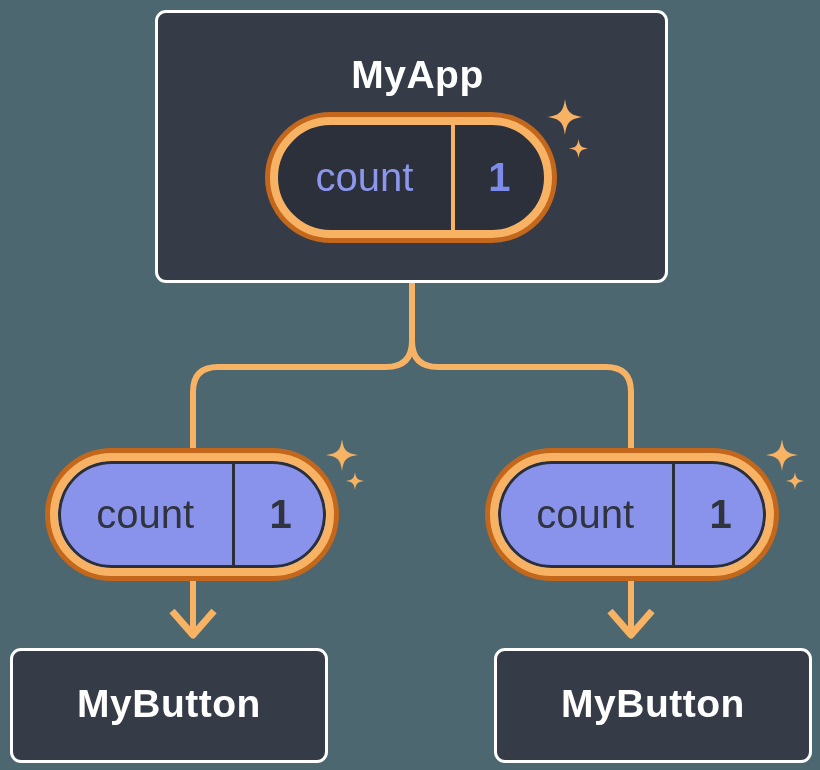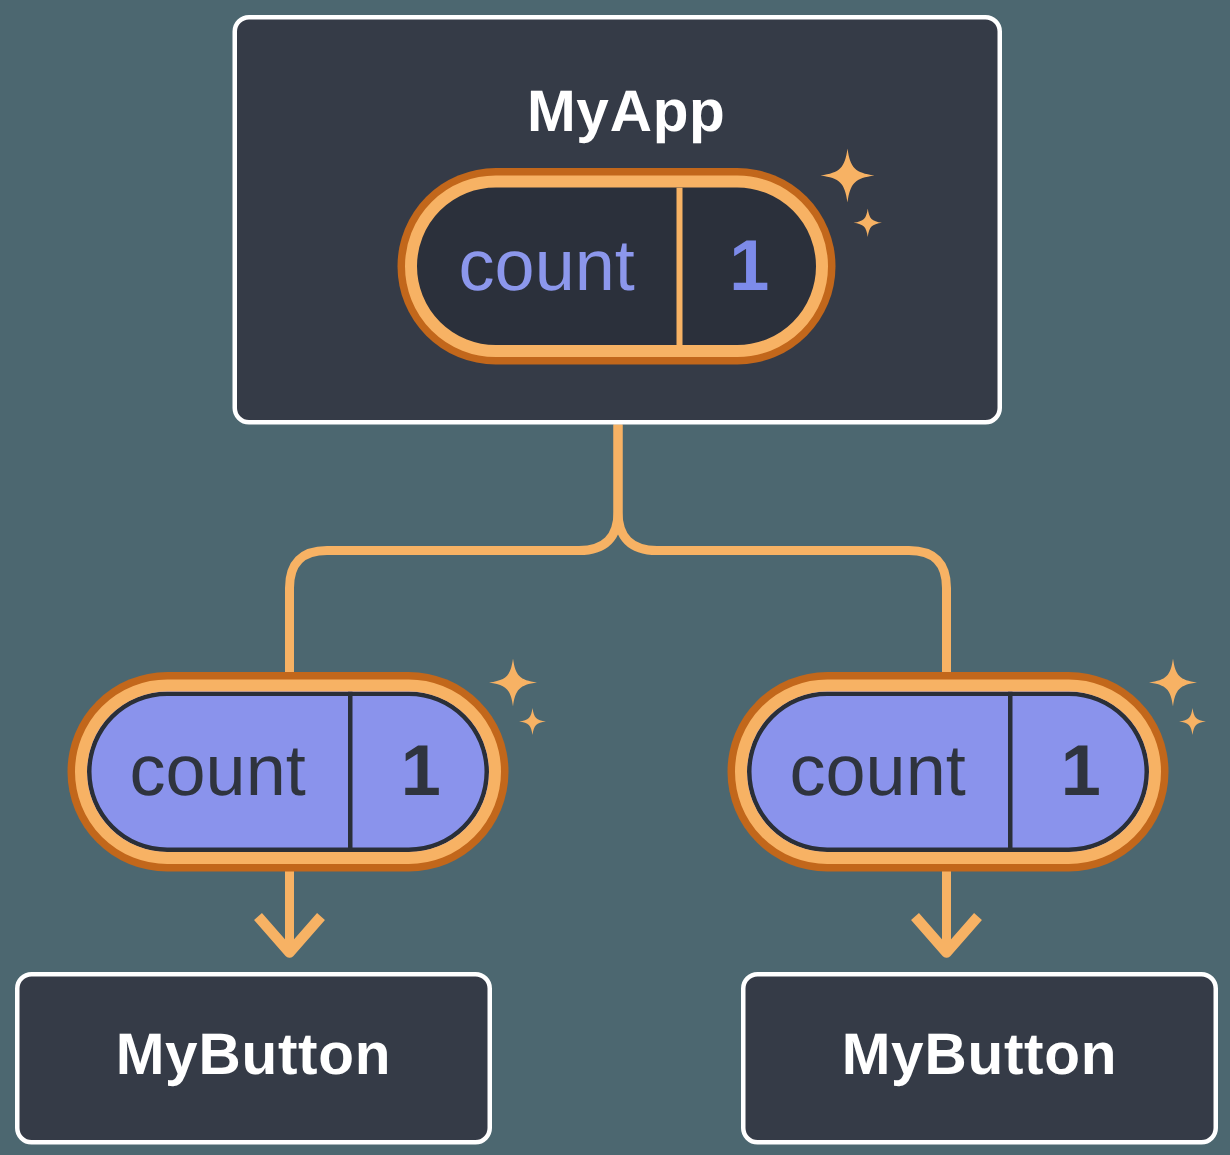--- a/index.html
+++ b/index.html
@@ -59,21 +59,21 @@
     box-shadow:0 0 0 5px #C2671B;
   }
   .pill-child{
     width:284px;height:123px;
     background:#8A93EC;
     border:8px solid #F7B264;
     box-shadow:0 0 0 5px #C2671B, inset 0 0 0 3px #2A2F38;
   }
   .pill-cell{
     display:flex;align-items:center;justify-content:center;
-    font-size:48px;
+    font-size:40px;
   }
   .pill-cell-name{flex:0 0 65%;}
   .pill-cell-value{flex:1 1 auto;font-weight:700;}
   .pill-root .pill-cell-name{color:#8C97EC;font-weight:400;}
   .pill-root .pill-cell-value{color:#7D8BEA;}
   .pill-child .pill-cell-name{color:#2F343E;font-weight:500;}
   .pill-child .pill-cell-value{color:#2F343E;}
   .pill-divider{flex:0 0 auto;}
   .pill-root .pill-divider{width:4px;background:#F7B264;}
   .pill-child .pill-divider{width:3px;background:#2A2F38;}

